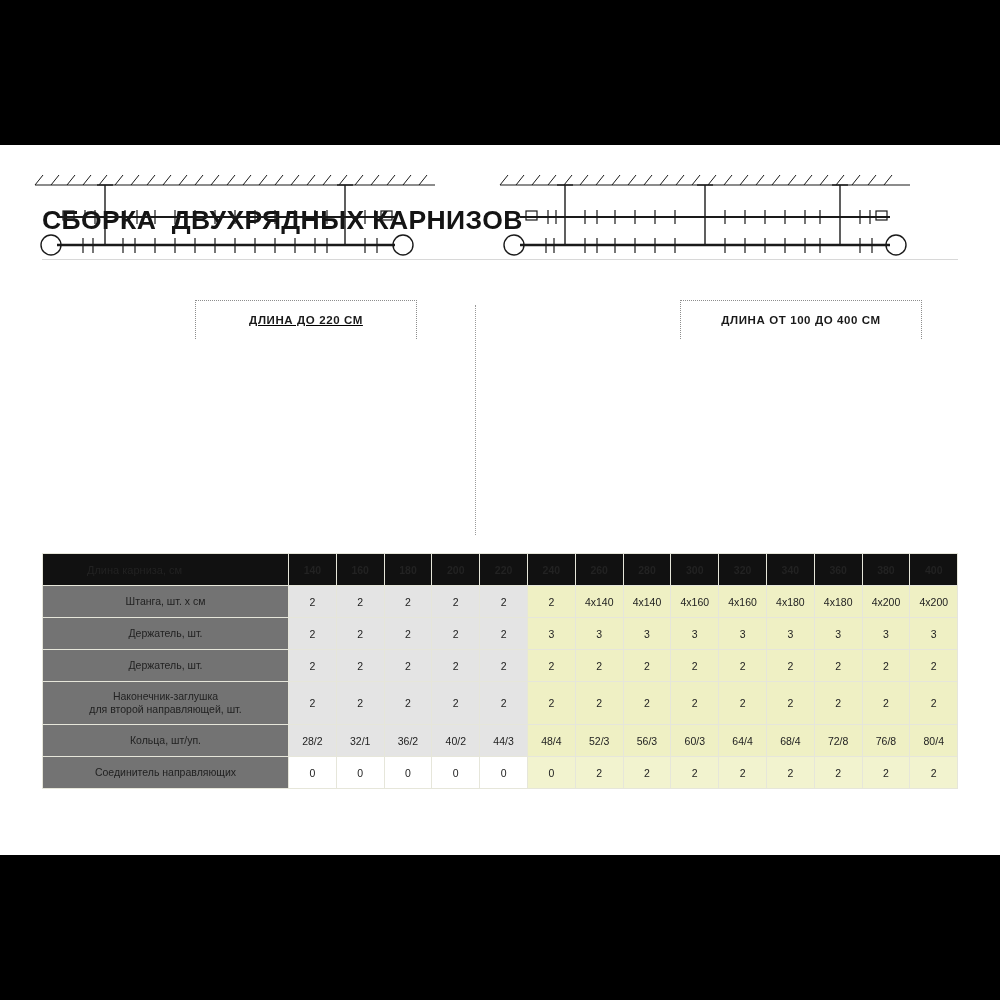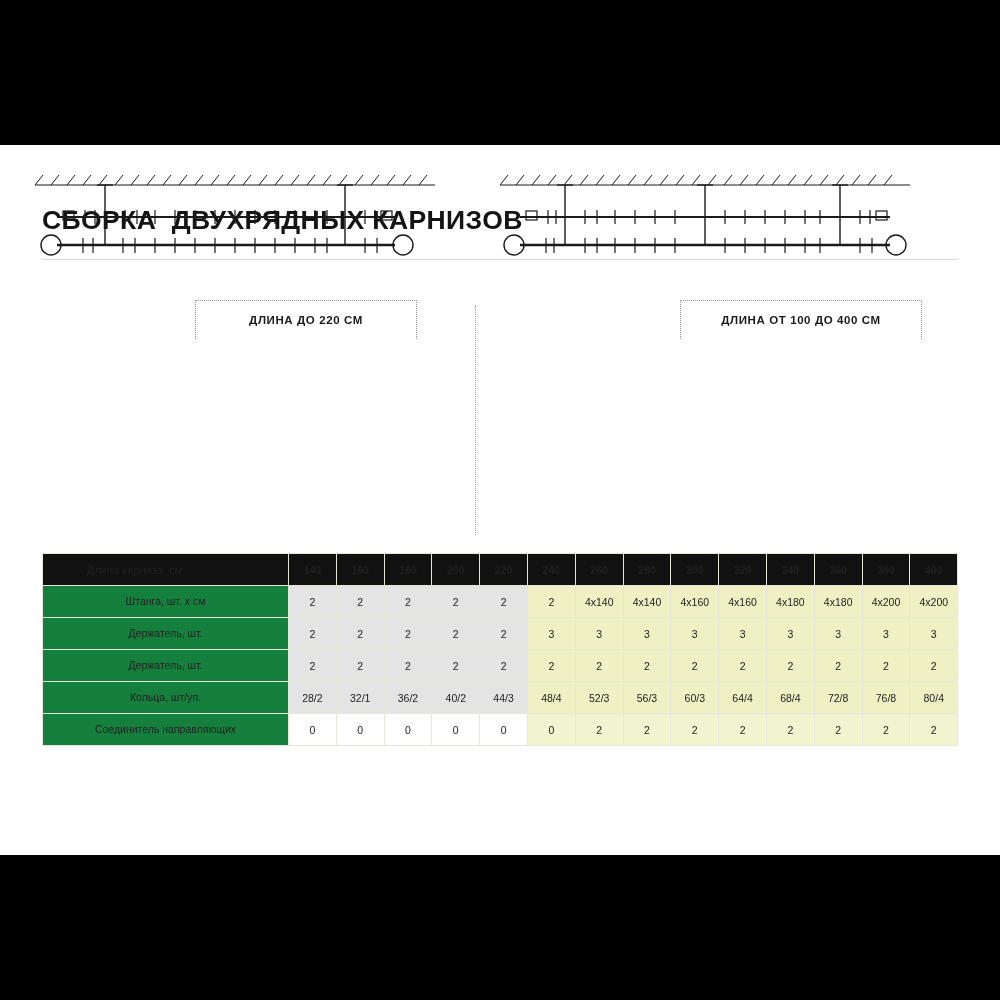--- a/index.html
+++ b/index.html
@@ -68,21 +68,21 @@
     align-items: center;
     justify-content: center;
   }
   .caption span {
     font-size: 11.5px;
     font-weight: bold;
     letter-spacing: 0.6px;
     color: #1a1a1a;
     white-space: nowrap;
   }
-  .caption.left { left: 195px; width: 220px; }
+  .caption.left { left: 195px; width: 220px; text-decoration: underline; }
   .caption.right { left: 680px; width: 240px; }
 
   
   .table-wrap {
     position: absolute;
     left: 42px;
     top: 408px;
     width: 916px;
   }
   table.spec {
@@ -106,21 +106,21 @@
     border: 1px solid #111111;
     height: 34px;
   }
   thead th.rowlabel {
     text-align: left;
     padding-left: 44px;
     font-weight: normal;
     font-size: 11px;
   }
   td.rowlabel {
-    background: #15803d;
+    background: #737373;
     text-align: center;
     font-size: 11px;
     color: #1c1c1c;
     padding: 2px 6px;
     line-height: 1.25;
   }
   td.grey { background: #e4e4e4; }
   td.white { background: #ffffff; }
   td.yellow { background: #eff0c4; }
   td.yellow-lt { background: #f2f3cf; }
@@ -400,20 +400,38 @@
           <td class="yellow">2</td>
           <td class="yellow">2</td>
           <td class="yellow">2</td>
           <td class="yellow">2</td>
           <td class="yellow">2</td>
           <td class="yellow">2</td>
           <td class="yellow">2</td>
           <td class="yellow">2</td>
           <td class="yellow">2</td>
         </tr>
+        <tr class="tall">
+          <td class="rowlabel" style="white-space:pre-line">Наконечник-заглушка
+для второй направляющей, шт.</td>
+          <td class="grey">2</td>
+          <td class="grey">2</td>
+          <td class="grey">2</td>
+          <td class="grey">2</td>
+          <td class="grey">2</td>
+          <td class="yellow">2</td>
+          <td class="yellow">2</td>
+          <td class="yellow">2</td>
+          <td class="yellow">2</td>
+          <td class="yellow">2</td>
+          <td class="yellow">2</td>
+          <td class="yellow">2</td>
+          <td class="yellow">2</td>
+          <td class="yellow">2</td>
+        </tr>
         <tr>
           <td class="rowlabel">Кольца, шт/уп.</td>
           <td class="grey">28/2</td>
           <td class="grey">32/1</td>
           <td class="grey">36/2</td>
           <td class="grey">40/2</td>
           <td class="grey">44/3</td>
           <td class="yellow">48/4</td>
           <td class="yellow">52/3</td>
           <td class="yellow">56/3</td>

